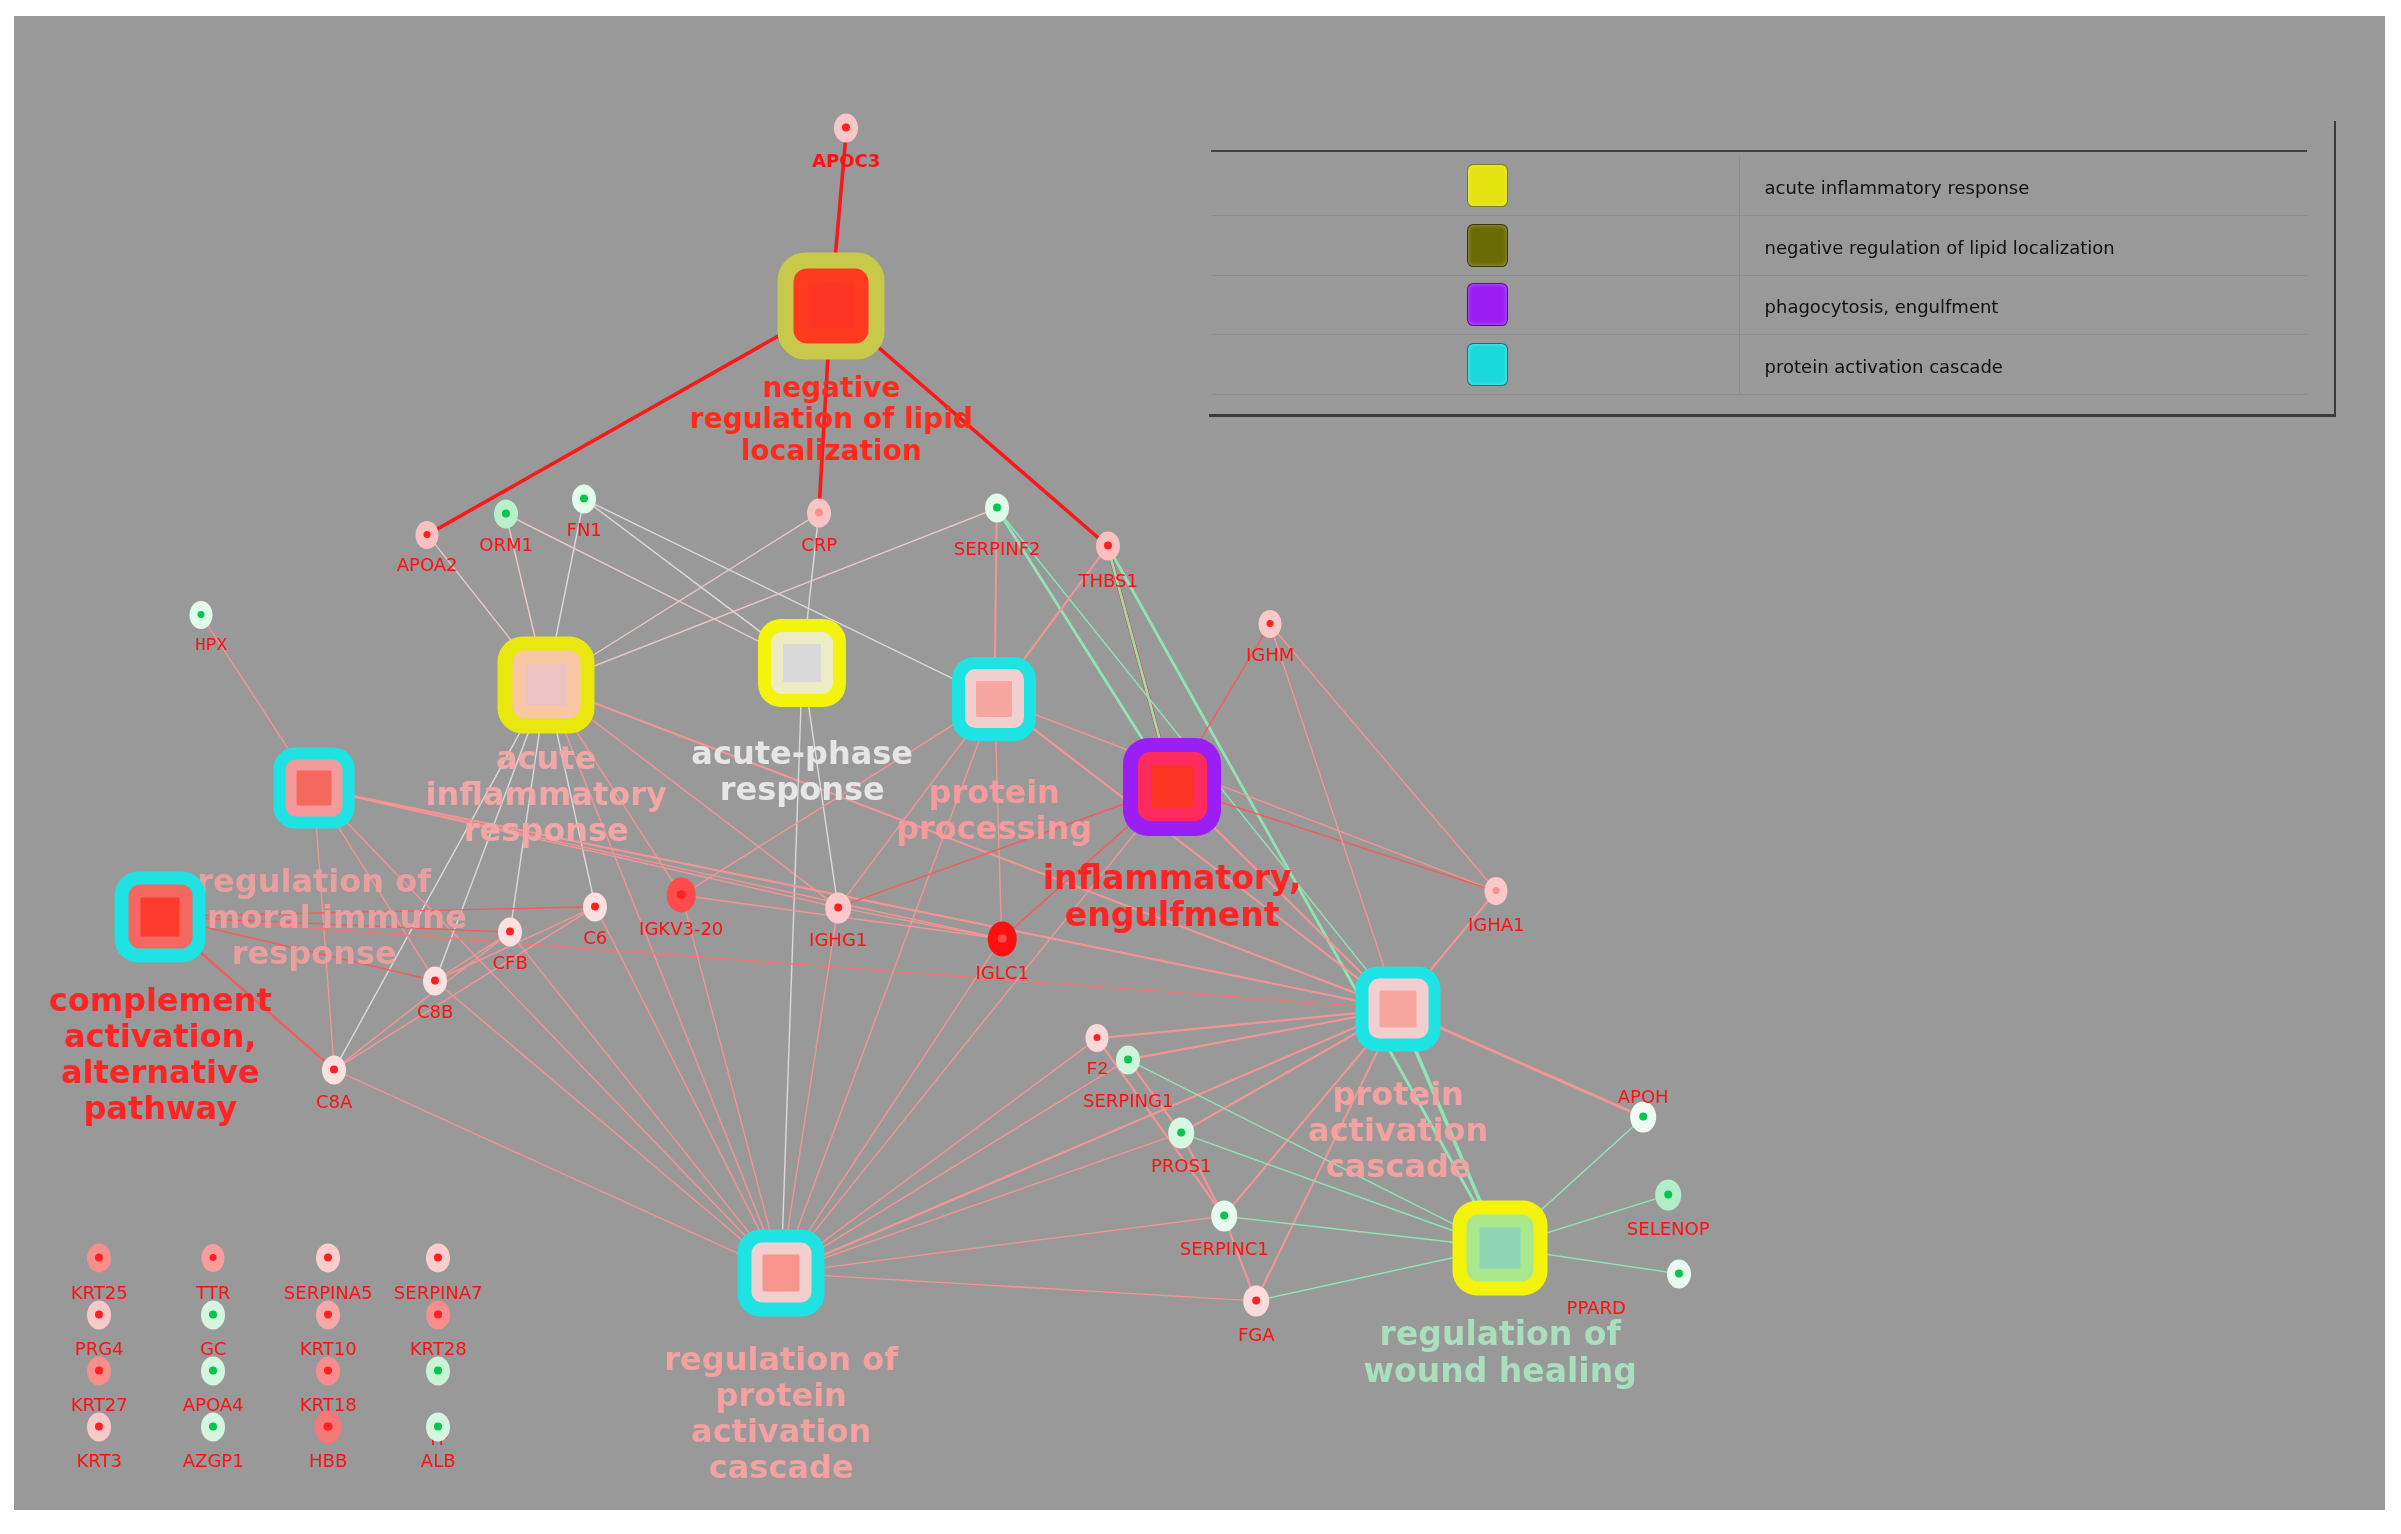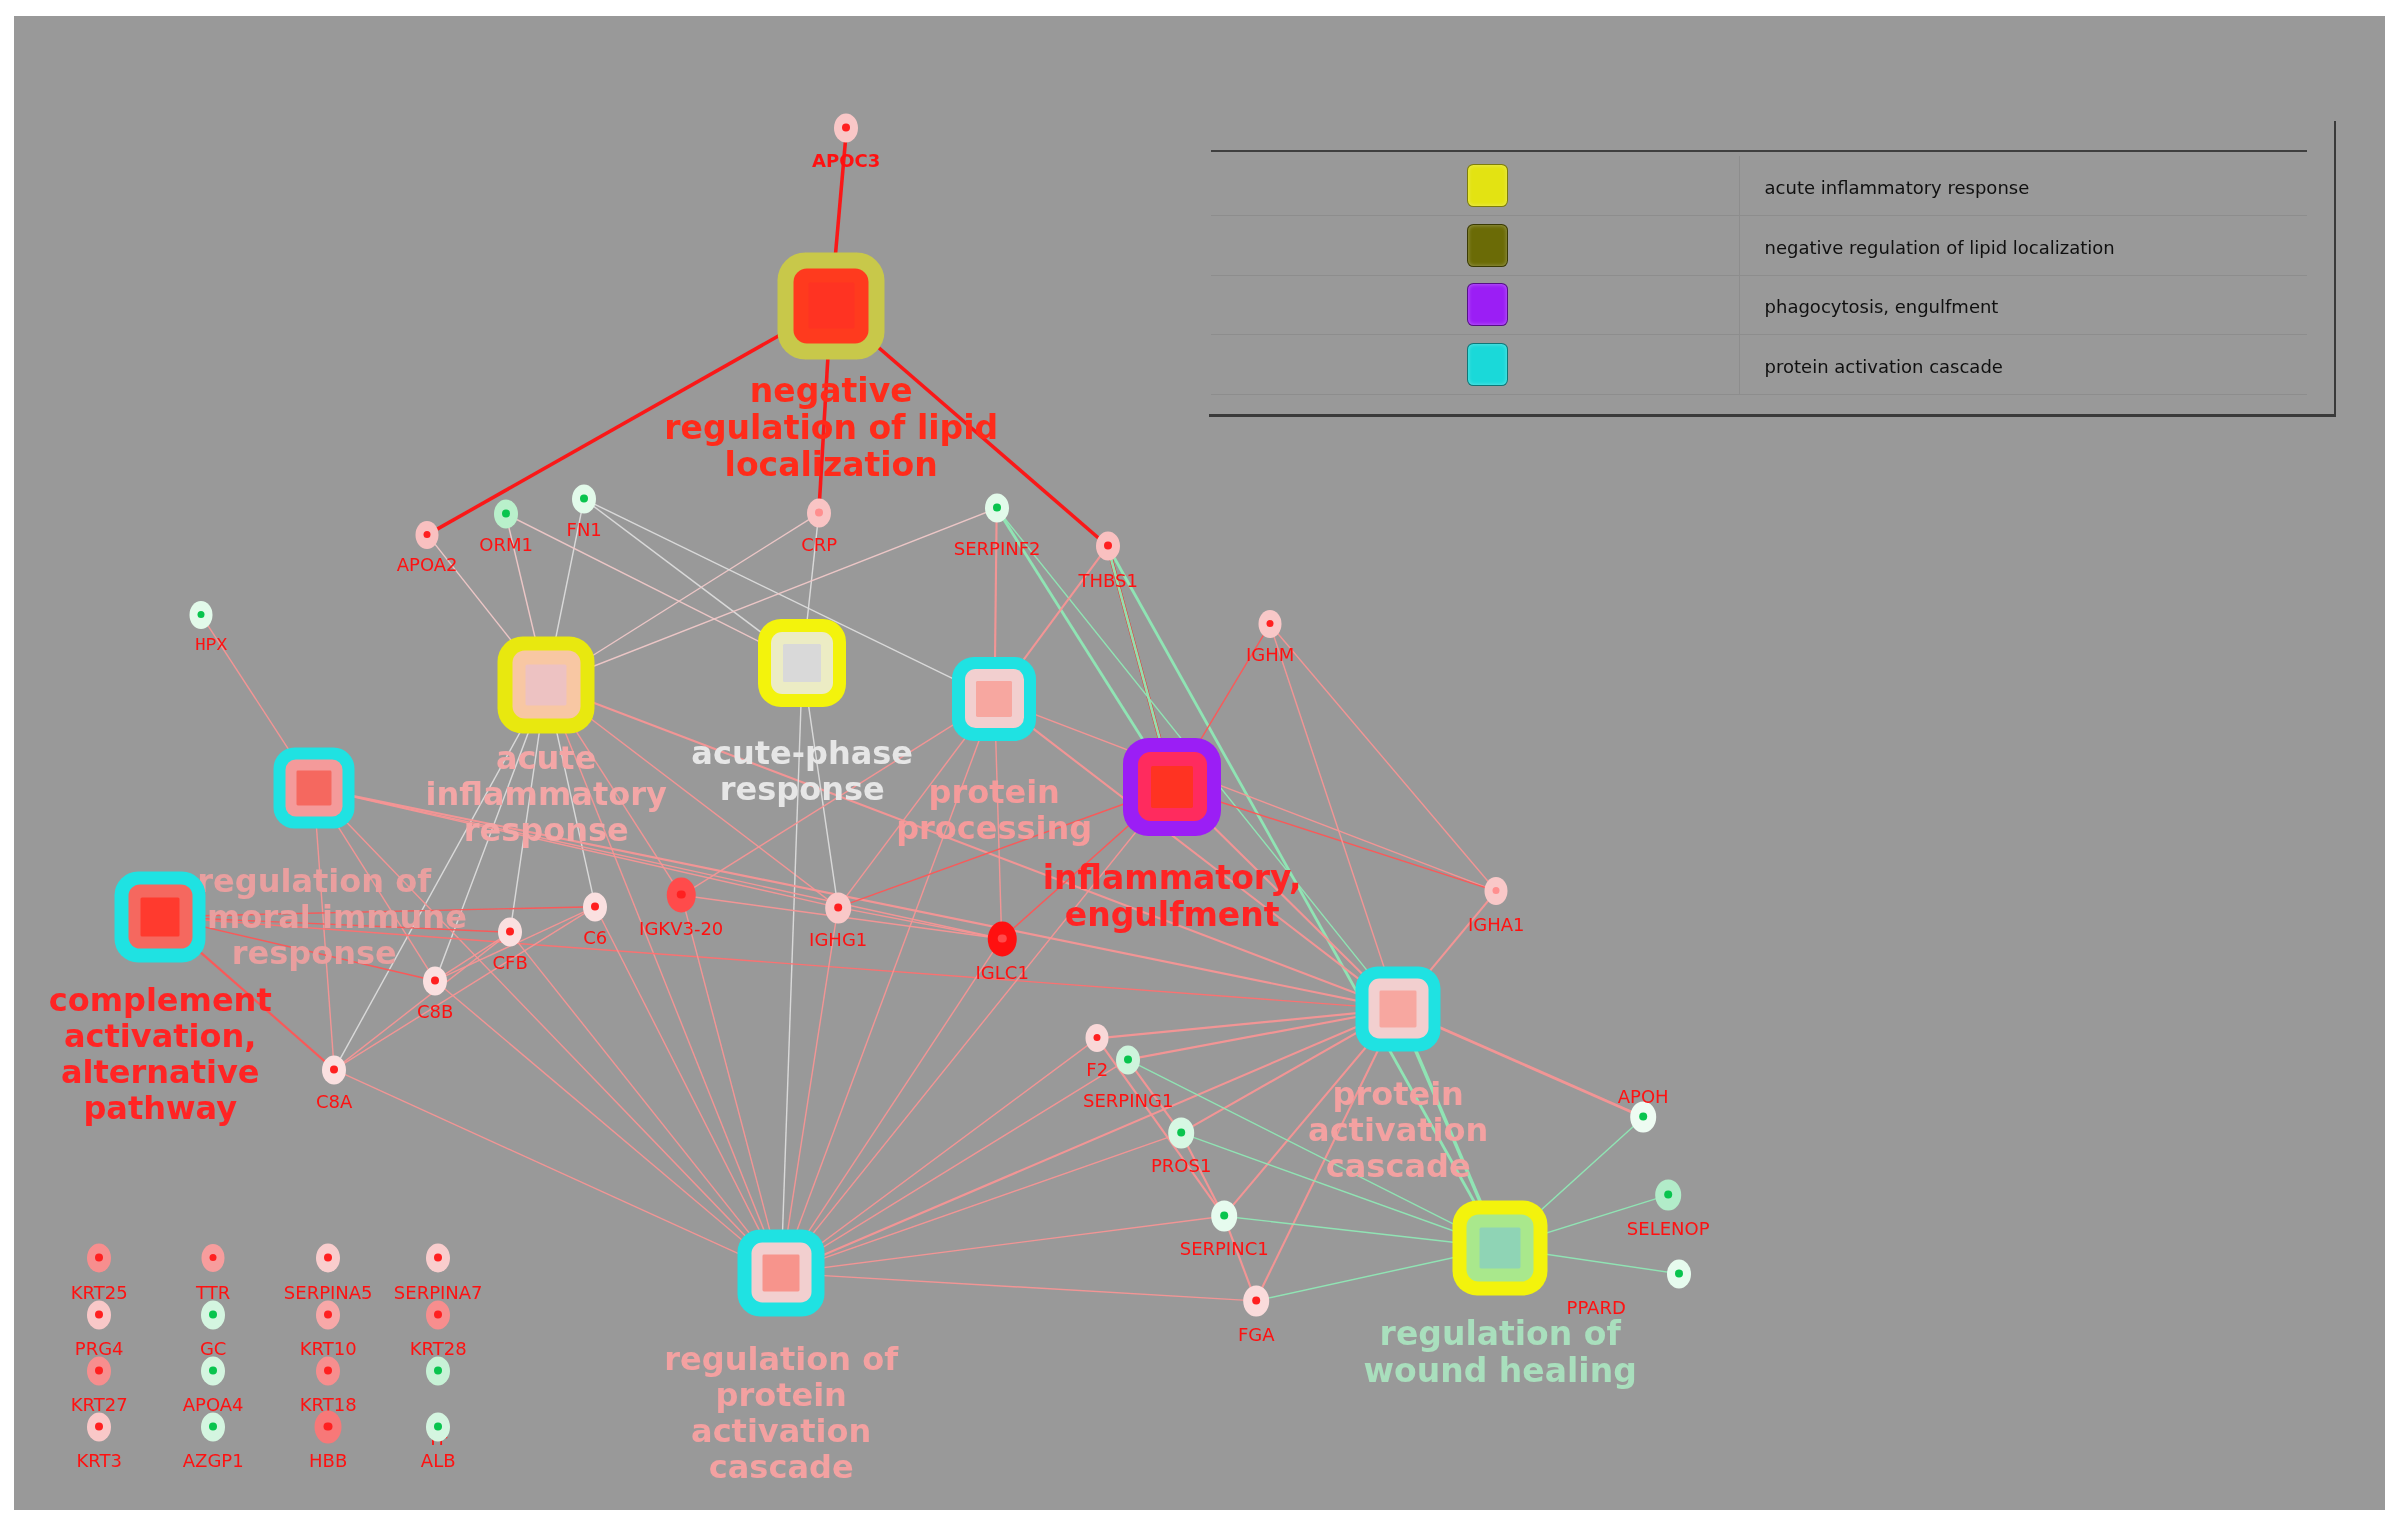--- a/index.html
+++ b/index.html
@@ -140,21 +140,21 @@
         <line x1="1537" y1="745" x2="1378" y2="960" stroke="#f79595" stroke-width="3" stroke-opacity="0.95"></line>
         <line x1="1765" y1="855" x2="1945" y2="1396" stroke="#f79595" stroke-width="2" stroke-opacity="0.95"></line>
       </svg>
 
     <div id="nodes-layer">
         <div class="clus" style="left: 817px; top: 290px; width: 107px; height: 107px; background: rgb(200, 200, 74);">
           <div class="inner" style="width: 75px; height: 75px; background: rgb(255, 58, 30);">
             <div class="core2" style="width: 46px; height: 46px; background: rgb(255, 51, 34);"></div>
           </div>
         </div>
-        <div class="clabel" style="left: 817px; top: 356px; color: rgb(255, 43, 26); font-size: 33px;">negative
+        <div class="clabel" style="left: 817px; top: 356px; color: rgb(255, 43, 26); font-size: 28px;">negative
 regulation of lipid
 localization</div>
         <div class="clus" style="left: 532px; top: 669px; width: 97px; height: 97px; background: rgb(232, 232, 15);">
           <div class="inner" style="width: 68px; height: 68px; background: rgb(248, 199, 163);">
             <div class="core2" style="width: 41px; height: 41px; background: rgb(237, 194, 194);"></div>
           </div>
         </div>
         <div class="clabel" style="left: 532px; top: 724px; color: rgb(243, 166, 166); font-size: 32px;">acute
 inflammatory
 response</div>
@@ -320,21 +320,21 @@
           <div class="halo" style="background: rgb(250, 224, 224);">
             <div class="core" style="width: 7.8px; height: 7.8px; background: rgb(255, 32, 32);"></div>
           </div>
         </div>
         <div class="glabel" style="left: 320px; top: 1075px;">C8A</div>
         <div class="gene" style="left: 1083px; top: 1022px; width: 23px; height: 28px;">
           <div class="halo" style="background: rgb(249, 216, 216);">
             <div class="core" style="width: 7.1px; height: 7.1px; background: rgb(255, 32, 32);"></div>
           </div>
         </div>
-        <div class="glabel" style="left: 1083px; top: 1043px;">F2</div>
+        <div class="glabel" style="left: 1083px; top: 1043px; font-family: Liberation Mono, monospace;">F2</div>
         <div class="gene" style="left: 1114px; top: 1044px; width: 24px; height: 29px;">
           <div class="halo" style="background: rgb(205, 244, 220);">
             <div class="core" style="width: 7.8px; height: 7.8px; background: rgb(9, 196, 78);"></div>
           </div>
         </div>
         <div class="glabel" style="left: 1114px; top: 1074px;">SERPING1</div>
         <div class="gene" style="left: 1167px; top: 1117px; width: 25.6px; height: 31px;">
           <div class="halo" style="background: rgb(215, 247, 227);">
             <div class="core" style="width: 7.8px; height: 7.8px; background: rgb(9, 196, 78);"></div>
           </div>

